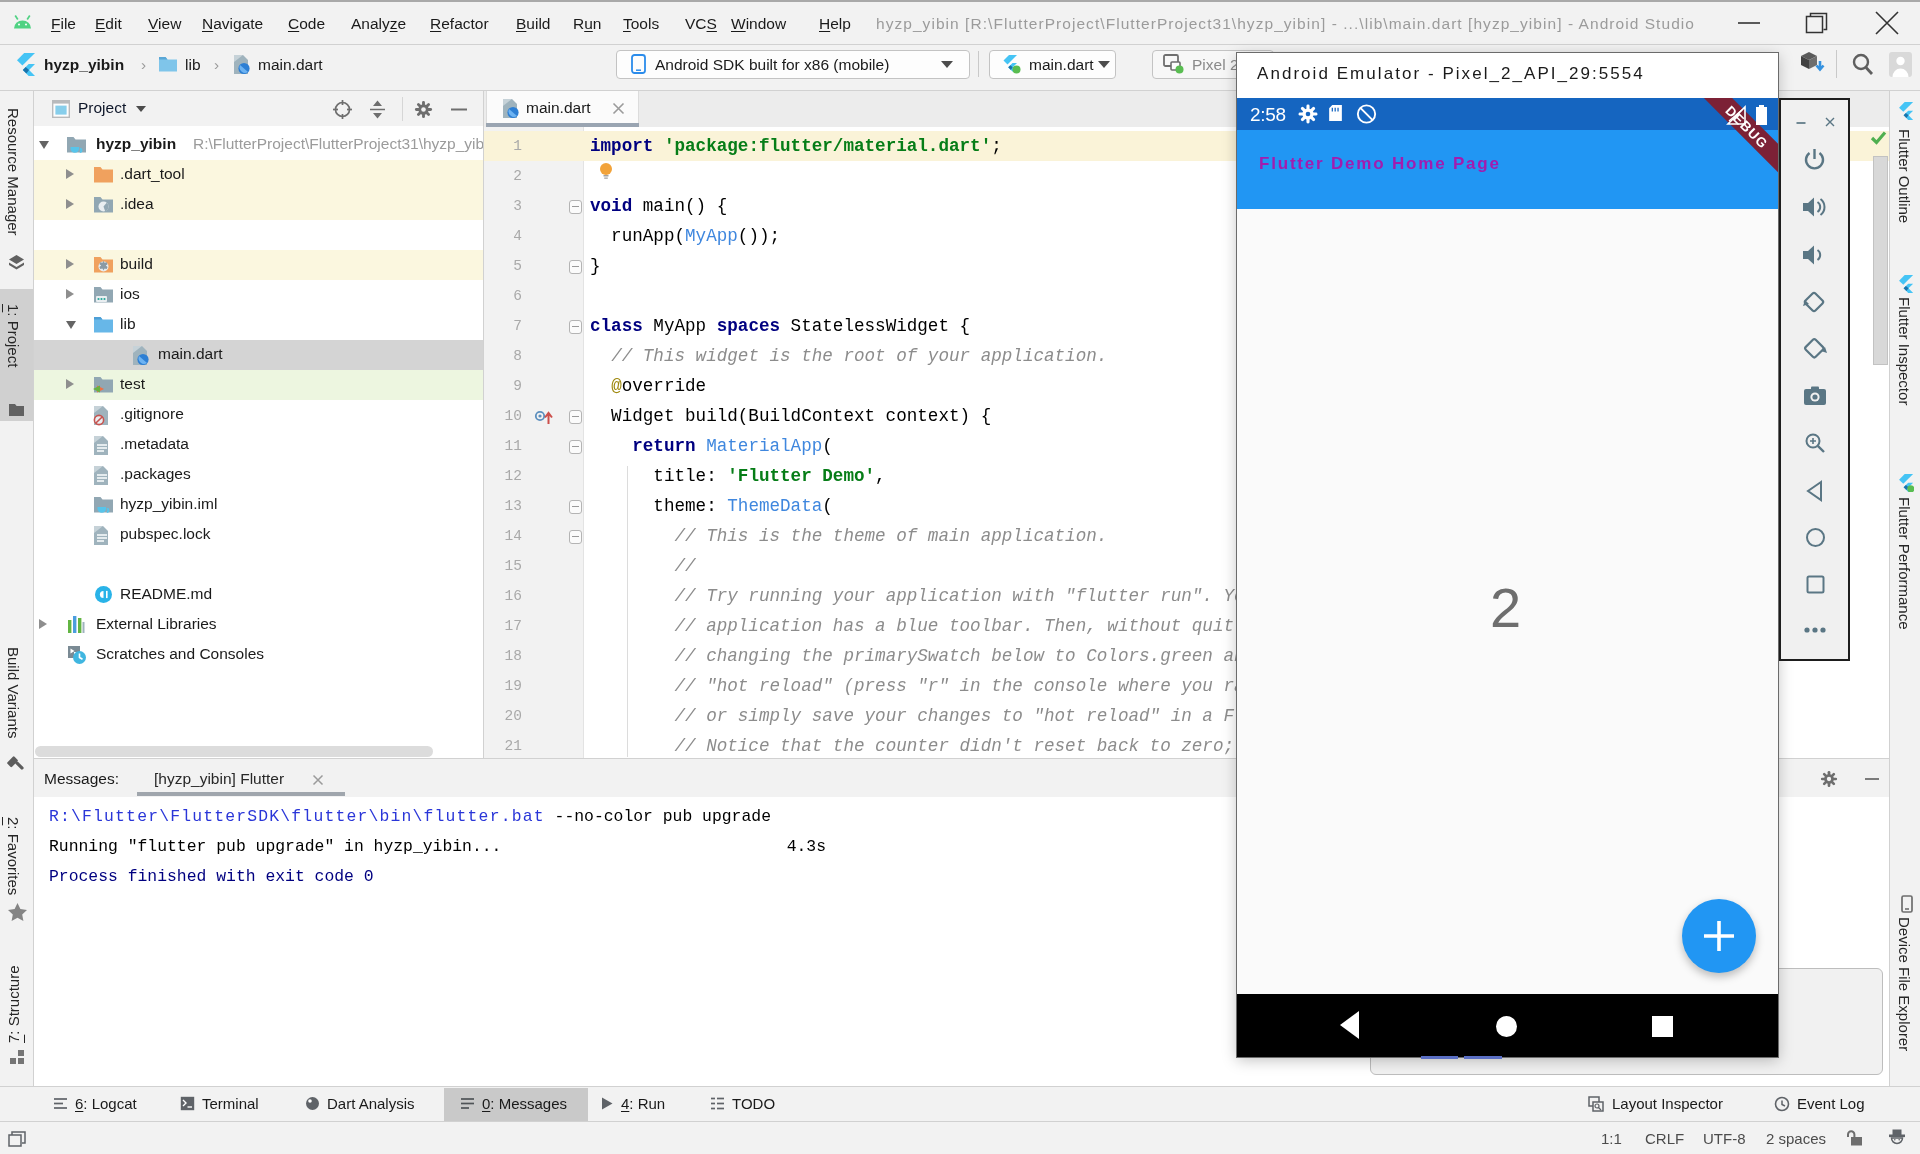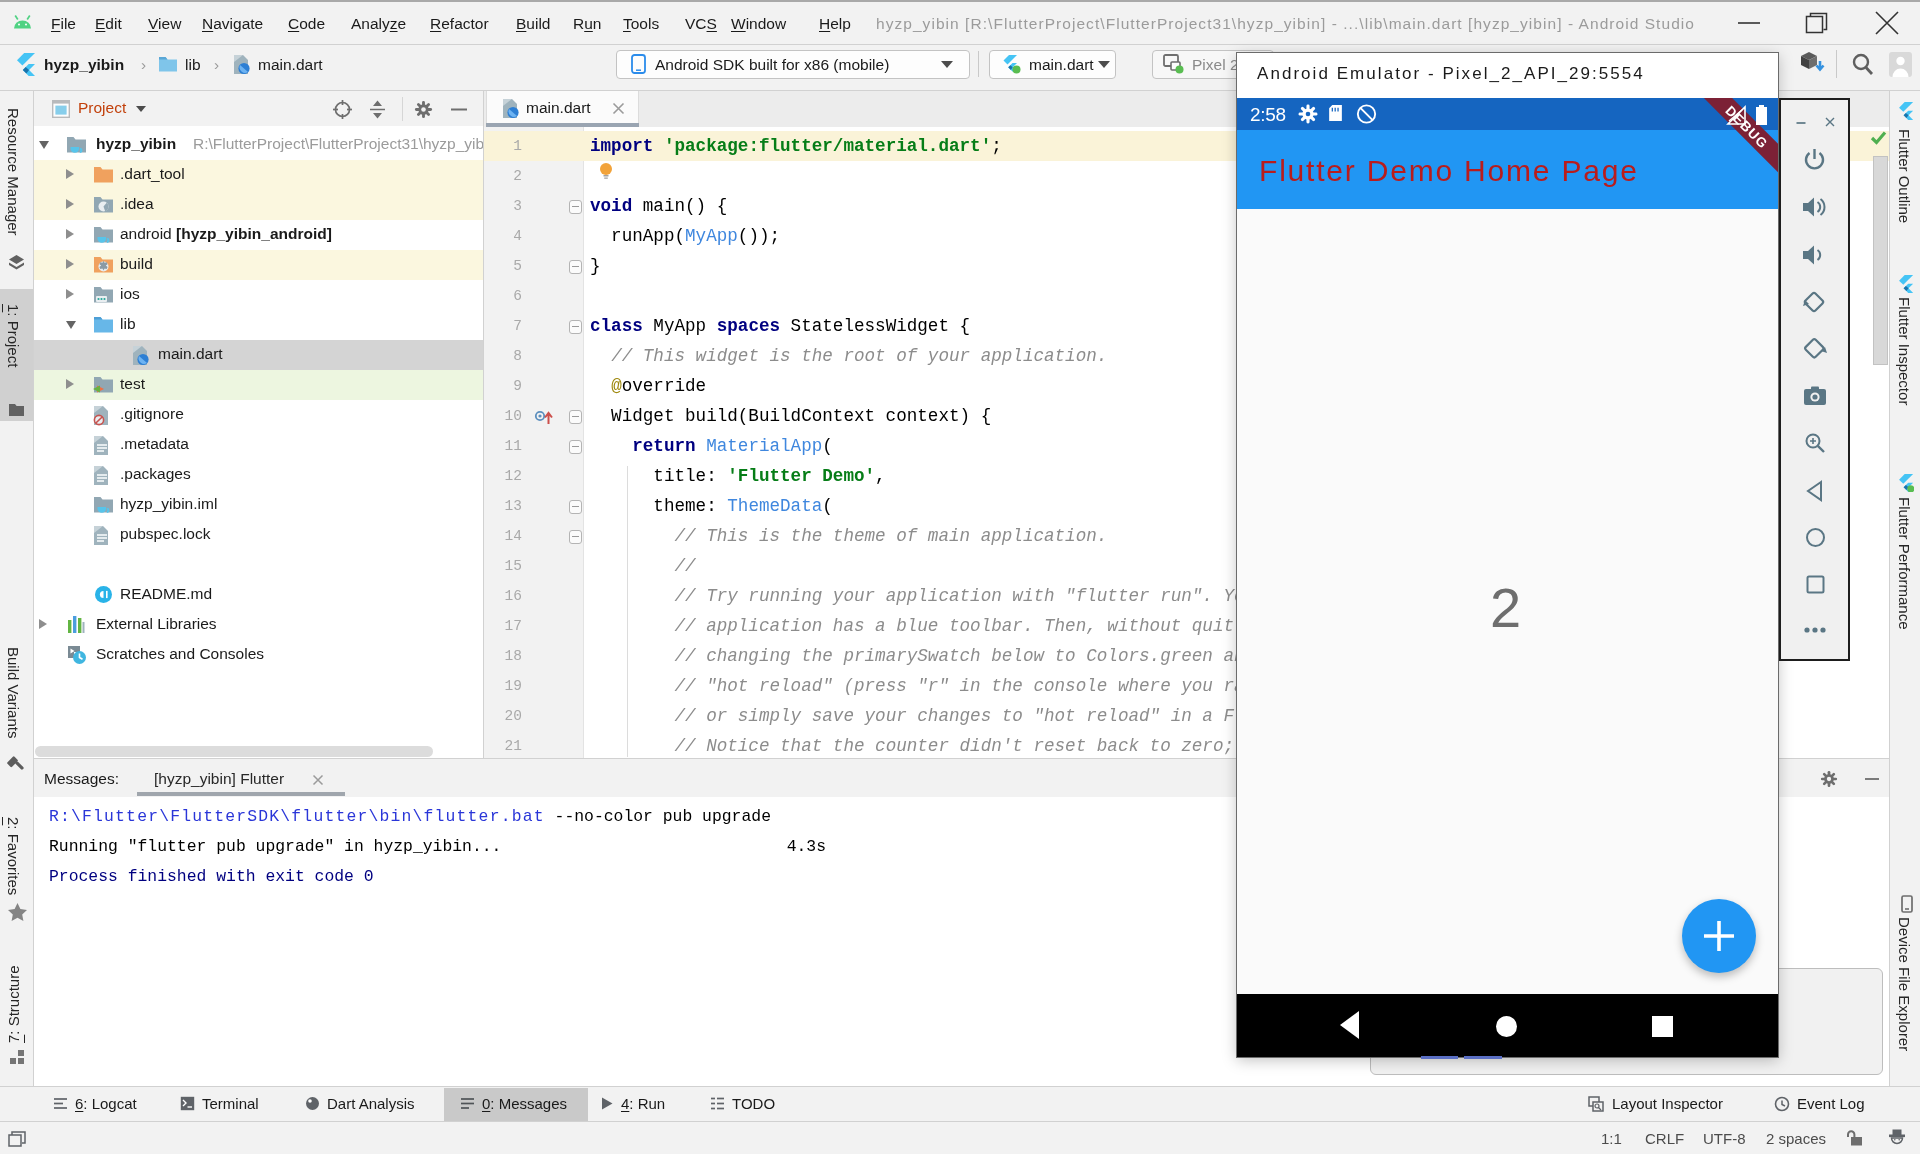--- a/index.html
+++ b/index.html
@@ -160,21 +160,21 @@
       </svg>
   </div>
   <div class="vline" style="left:33px;top:91px;height:995px"></div>
   <div id="project" class="a" style="left:34px;top:91px;width:449px;height:667px;background:#fff;overflow:hidden">
     <div class="a" style="left:0;top:0;width:449px;height:35px;background:#f2f2f2"></div>
     <svg class="a" style="left:17px;top:8px" width="20" height="20" viewBox="0 0 20 20">
         <rect x="1" y="1" width="18" height="18" fill="#b8babc"></rect>
         <rect x="2.4" y="4.6" width="15.2" height="13" fill="#fdfdfd"></rect>
         <rect x="4.4" y="6.6" width="11.2" height="9" fill="#87ceeb"></rect>
       </svg>
-    <span class="a" style="left:44px;top:8px;font-size:15.5px;color:#c2410c">Project</span>
+    <span class="a" style="left:44px;top:8px;font-size:15.5px;color:#0f172a">Project</span>
     <span class="a" style="left:102px;top:15px;width:0;height:0;border-top:6px solid #4c4c4c;border-left:5px solid transparent;border-right:5px solid transparent"></span>
     <svg class="a" style="left:299px;top:9px" width="19" height="19" viewBox="0 0 19 19">
         <circle cx="9.5" cy="9.5" r="7" fill="none" stroke="#6e6e6e" stroke-width="1.7"></circle>
         <line x1="9.5" y1="0" x2="9.5" y2="5" stroke="#6e6e6e" stroke-width="1.7"></line>
         <line x1="9.5" y1="14" x2="9.5" y2="19" stroke="#6e6e6e" stroke-width="1.7"></line>
         <line x1="0" y1="9.5" x2="5" y2="9.5" stroke="#6e6e6e" stroke-width="1.7"></line>
         <line x1="14" y1="9.5" x2="19" y2="9.5" stroke="#6e6e6e" stroke-width="1.7"></line>
       </svg>
     <svg class="a" style="left:334px;top:9px" width="19" height="19" viewBox="0 0 19 19">
         <line x1="2" y1="9.5" x2="17" y2="9.5" stroke="#6e6e6e" stroke-width="1.5"></line>
@@ -212,29 +212,20 @@
       <span class="lbl" style="left:86px">.dart_tool</span>
       </div>
     <div class="trow" style="top:99px;background:#fbf7df">
         <span class="arr-c" style="left:32px"></span>
       <svg class="ticon" style="left:59px" width="21" height="19" viewBox="0 0 21 19">
           <path d="M1 2 h6.5 l2 2.5 H20 v13 H1 Z" fill="#91a7b3"></path>
           <circle cx="10.5" cy="11.5" r="5" fill="#e9eef1"></circle>
           <path d="M10.5 6.5 a5 5 0 0 1 4.3 7.5 l-4.3-2.5 Z" fill="#91a7b3" transform="rotate(40 10.5 11.5)"></path>
         </svg>
       <span class="lbl" style="left:86px">.idea</span>
-      </div>
-    <div class="trow" style="top:129px">
-        <span class="arr-c" style="left:32px"></span>
-      <svg class="ticon" style="left:59px" width="21" height="19" viewBox="0 0 21 19">
-          <path d="M1 2 h6.5 l2 2.5 H20 v13 H1 Z" fill="#91a7b3"></path>
-          <path d="M4.5 13.5 a4.3 4.3 0 0 0 8.6 0 v-1.5 h-8.6 Z" fill="#57c4ea"></path>
-          <path d="M13.8 12.7 a2.6 2.6 0 0 1 0 5.2 l0-1.7 a1 1 0 0 0 0-1.8 Z" fill="#57c4ea"></path>
-        </svg>
-      <span class="lbl" style="left:86px">android <b>[hyzp_yibin_android]</b></span>
       </div>
     <div class="trow" style="top:159px;background:#fbf7df">
         <span class="arr-c" style="left:32px"></span>
       <svg class="ticon" style="left:59px" width="21" height="19" viewBox="0 0 21 19">
           <path d="M1 2 h6.5 l2 2.5 H20 v13 H1 Z" fill="#f0a15e"></path>
           <circle cx="10.5" cy="11.5" r="5" fill="#e9eef1"></circle>
           <circle cx="10.5" cy="11.5" r="2" fill="#8a9aa5"></circle>
           <path d="M10.5 5.8 l1 2 2.2-.6 .9 2-1.8 1.4 1.8 1.4-.9 2-2.2-.6-1 2-1-2-2.2 .6-.9-2 1.8-1.4-1.8-1.4 .9-2 2.2 .6 Z" fill="#8a9aa5"></path>
         </svg>
       <span class="lbl" style="left:86px">build</span>
@@ -627,21 +618,21 @@
         <circle cx="9" cy="9" r="7.8" fill="none" stroke="#fff" stroke-width="1.7"></circle>
         <line x1="3.5" y1="3.5" x2="14.5" y2="14.5" stroke="#fff" stroke-width="1.7"></line>
       </svg>
     <svg class="a" style="left:489px;top:52px" width="21" height="21" viewBox="0 0 21 21">
         <path d="M2 19 L19 19 L19 2 Z" fill="none" stroke="#fff" stroke-width="1.6"></path>
         <line x1="3" y1="16" x2="16" y2="5" stroke="#fff" stroke-width="1.4"></line>
       </svg>
     <svg class="a" style="left:518px;top:51px" width="13" height="22" viewBox="0 0 13 22">
         <path d="M4 1 h5 v2 h3 v18 h-11 v-18 h3 Z" fill="#fff"></path>
       </svg>
-    <span class="a" style="left:22px;top:101px;font-size:30px;font-weight:normal;color:#b91c1c;letter-spacing:1.8px">Flutter Demo Home Page</span>
+    <span class="a" style="left:22px;top:101px;font-size:17px;font-weight:bold;color:#a21caf;letter-spacing:1.8px">Flutter Demo Home Page</span>
     <span class="a" style="left:0;top:522px;width:537px;text-align:center;font-size:56px;color:#6e6e6e">2</span>
     <div class="a" style="left:445px;top:846px;width:74px;height:74px;border-radius:50%;background:#2196f3;box-shadow:0 4px 8px rgba(0,0,0,.25)"></div>
     <svg class="a" style="left:445px;top:846px" width="74" height="74" viewBox="0 0 74 74">
         <path d="M37 22 V52 M22 37 H52" stroke="#fff" stroke-width="3.6"></path>
       </svg>
     <span class="a" style="left:103px;top:958px;width:0;height:0;border-right:19px solid #fff;border-top:14.5px solid transparent;border-bottom:14.5px solid transparent"></span>
     <span class="a" style="left:259px;top:963px;width:21px;height:21px;border-radius:50%;background:#fff"></span>
     <span class="a" style="left:415px;top:963px;width:21px;height:21px;background:#fff"></span>
   </div>
   <div id="emutool" class="a" style="left:1779px;top:98px;width:71px;height:563px;background:#f0f0f0;border:2px solid #1d1d1d;box-sizing:border-box;z-index:60">

